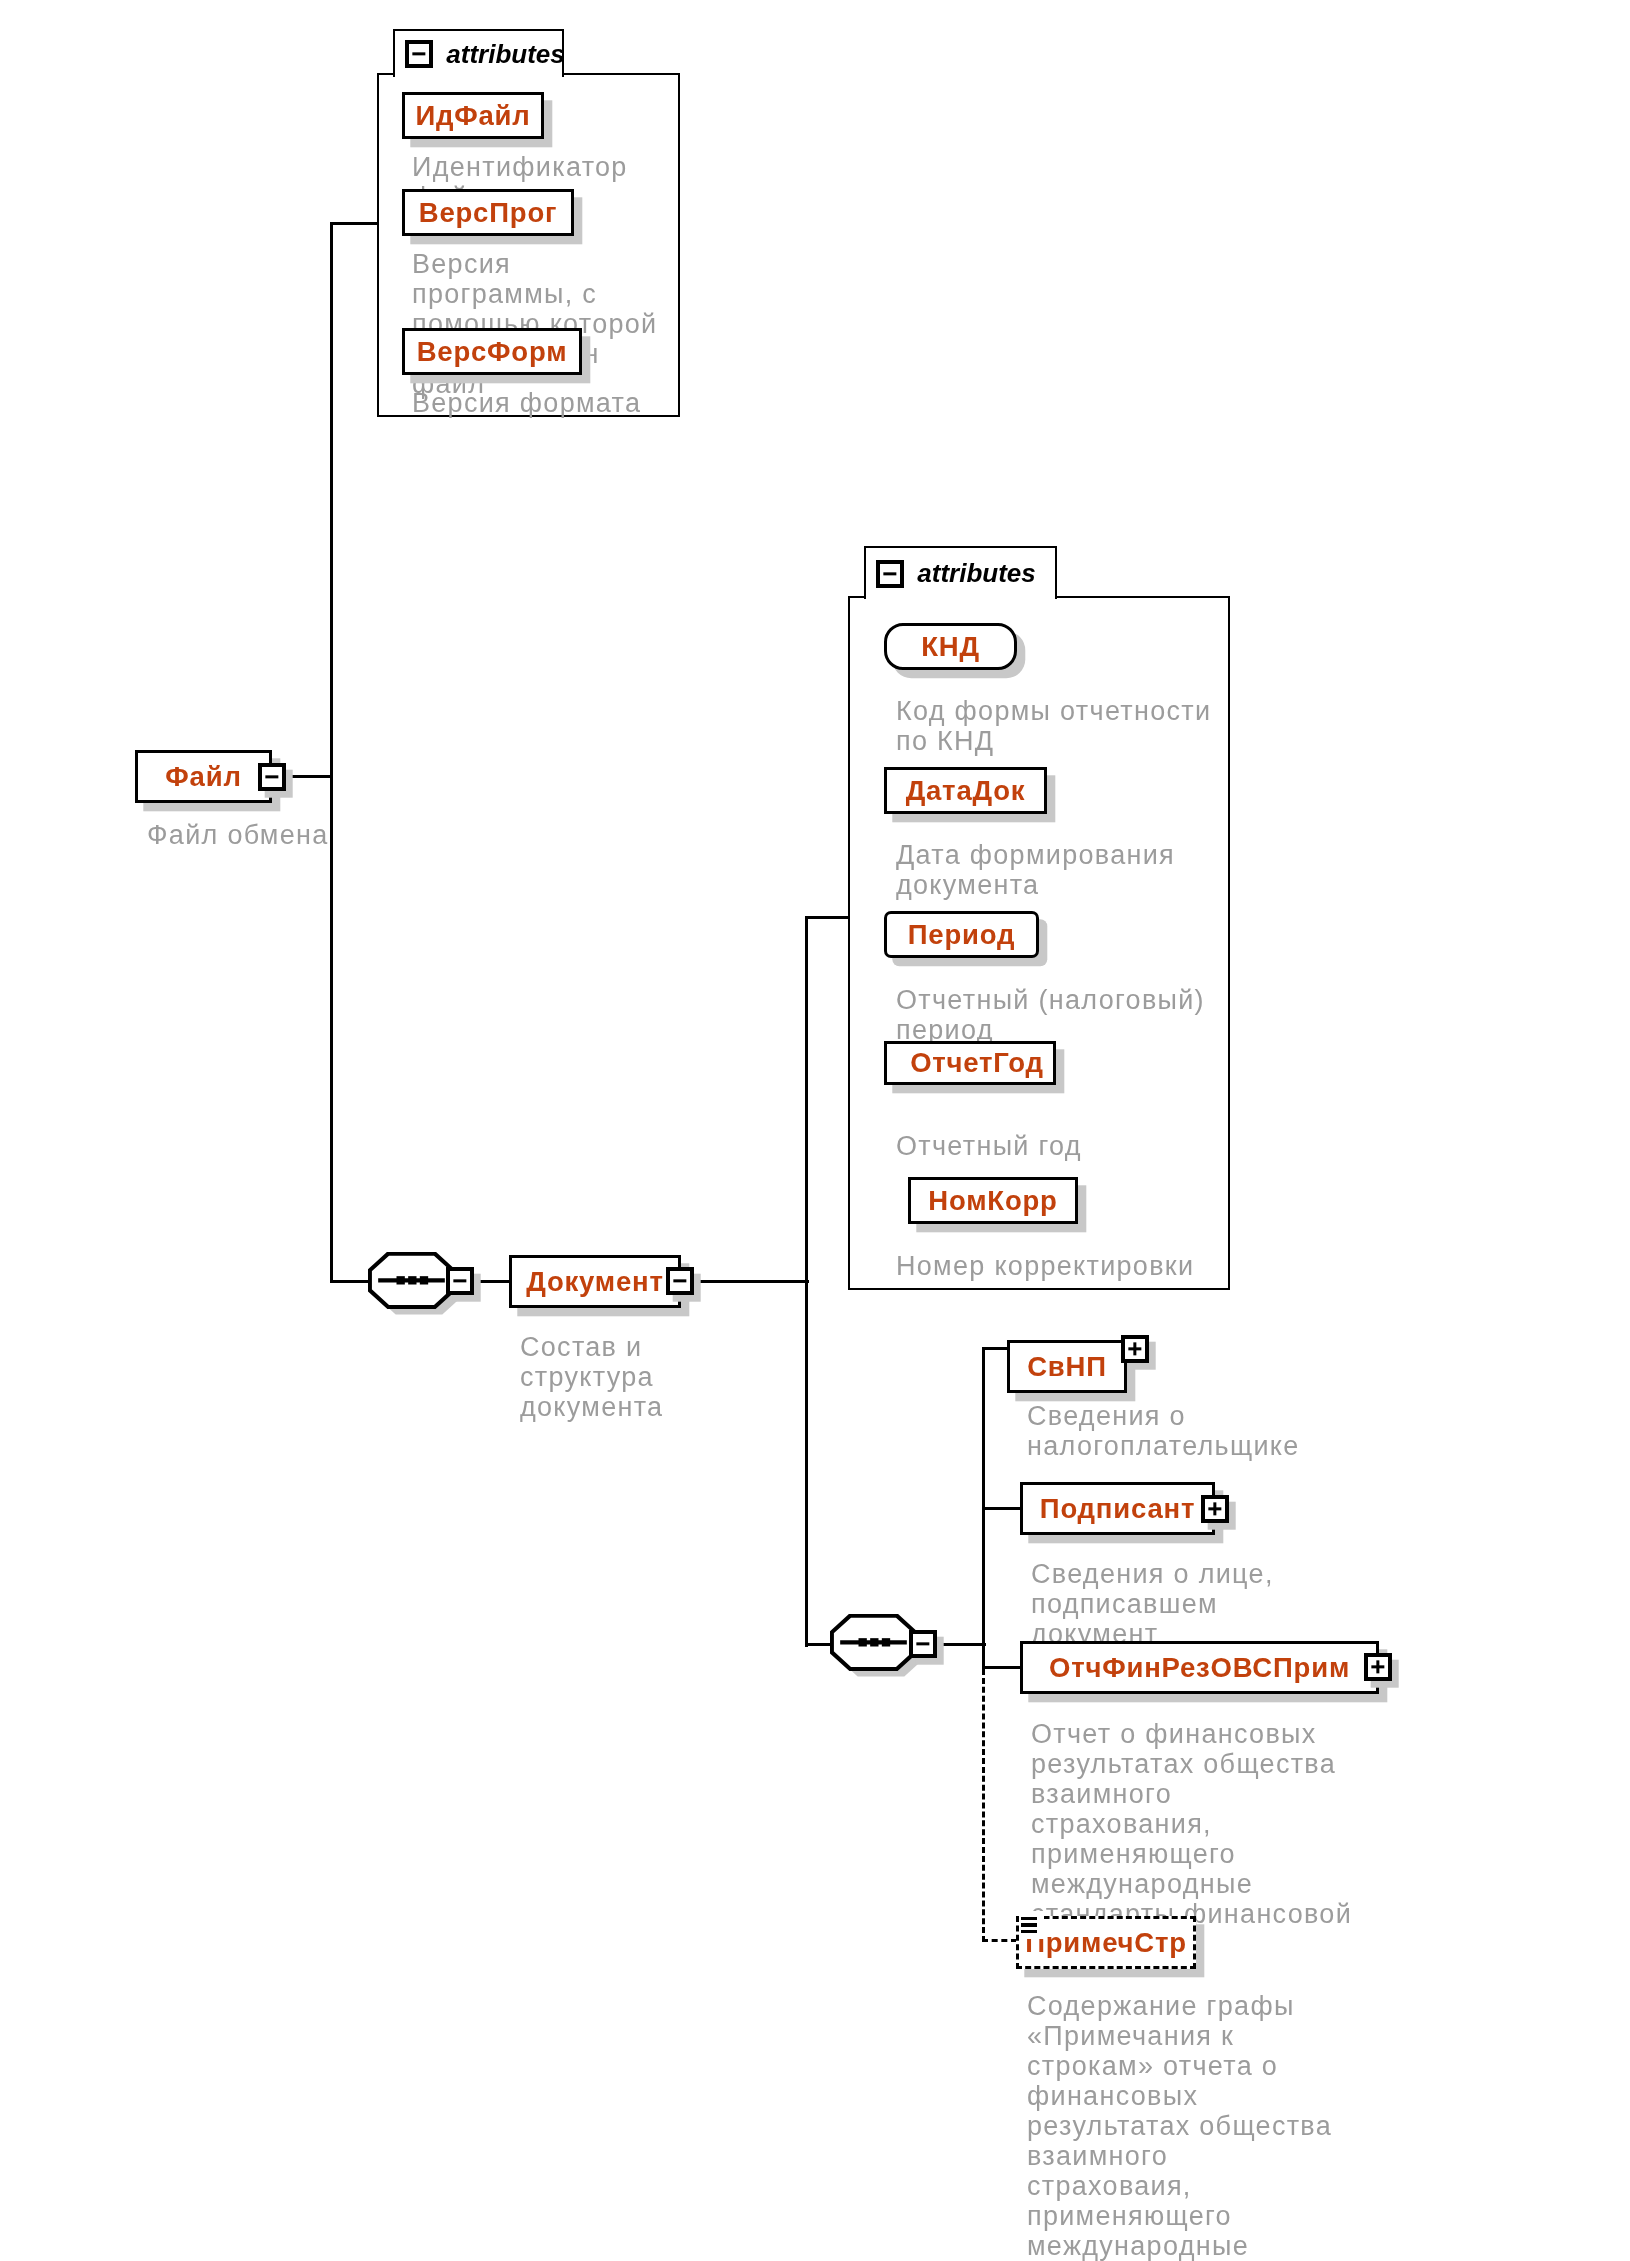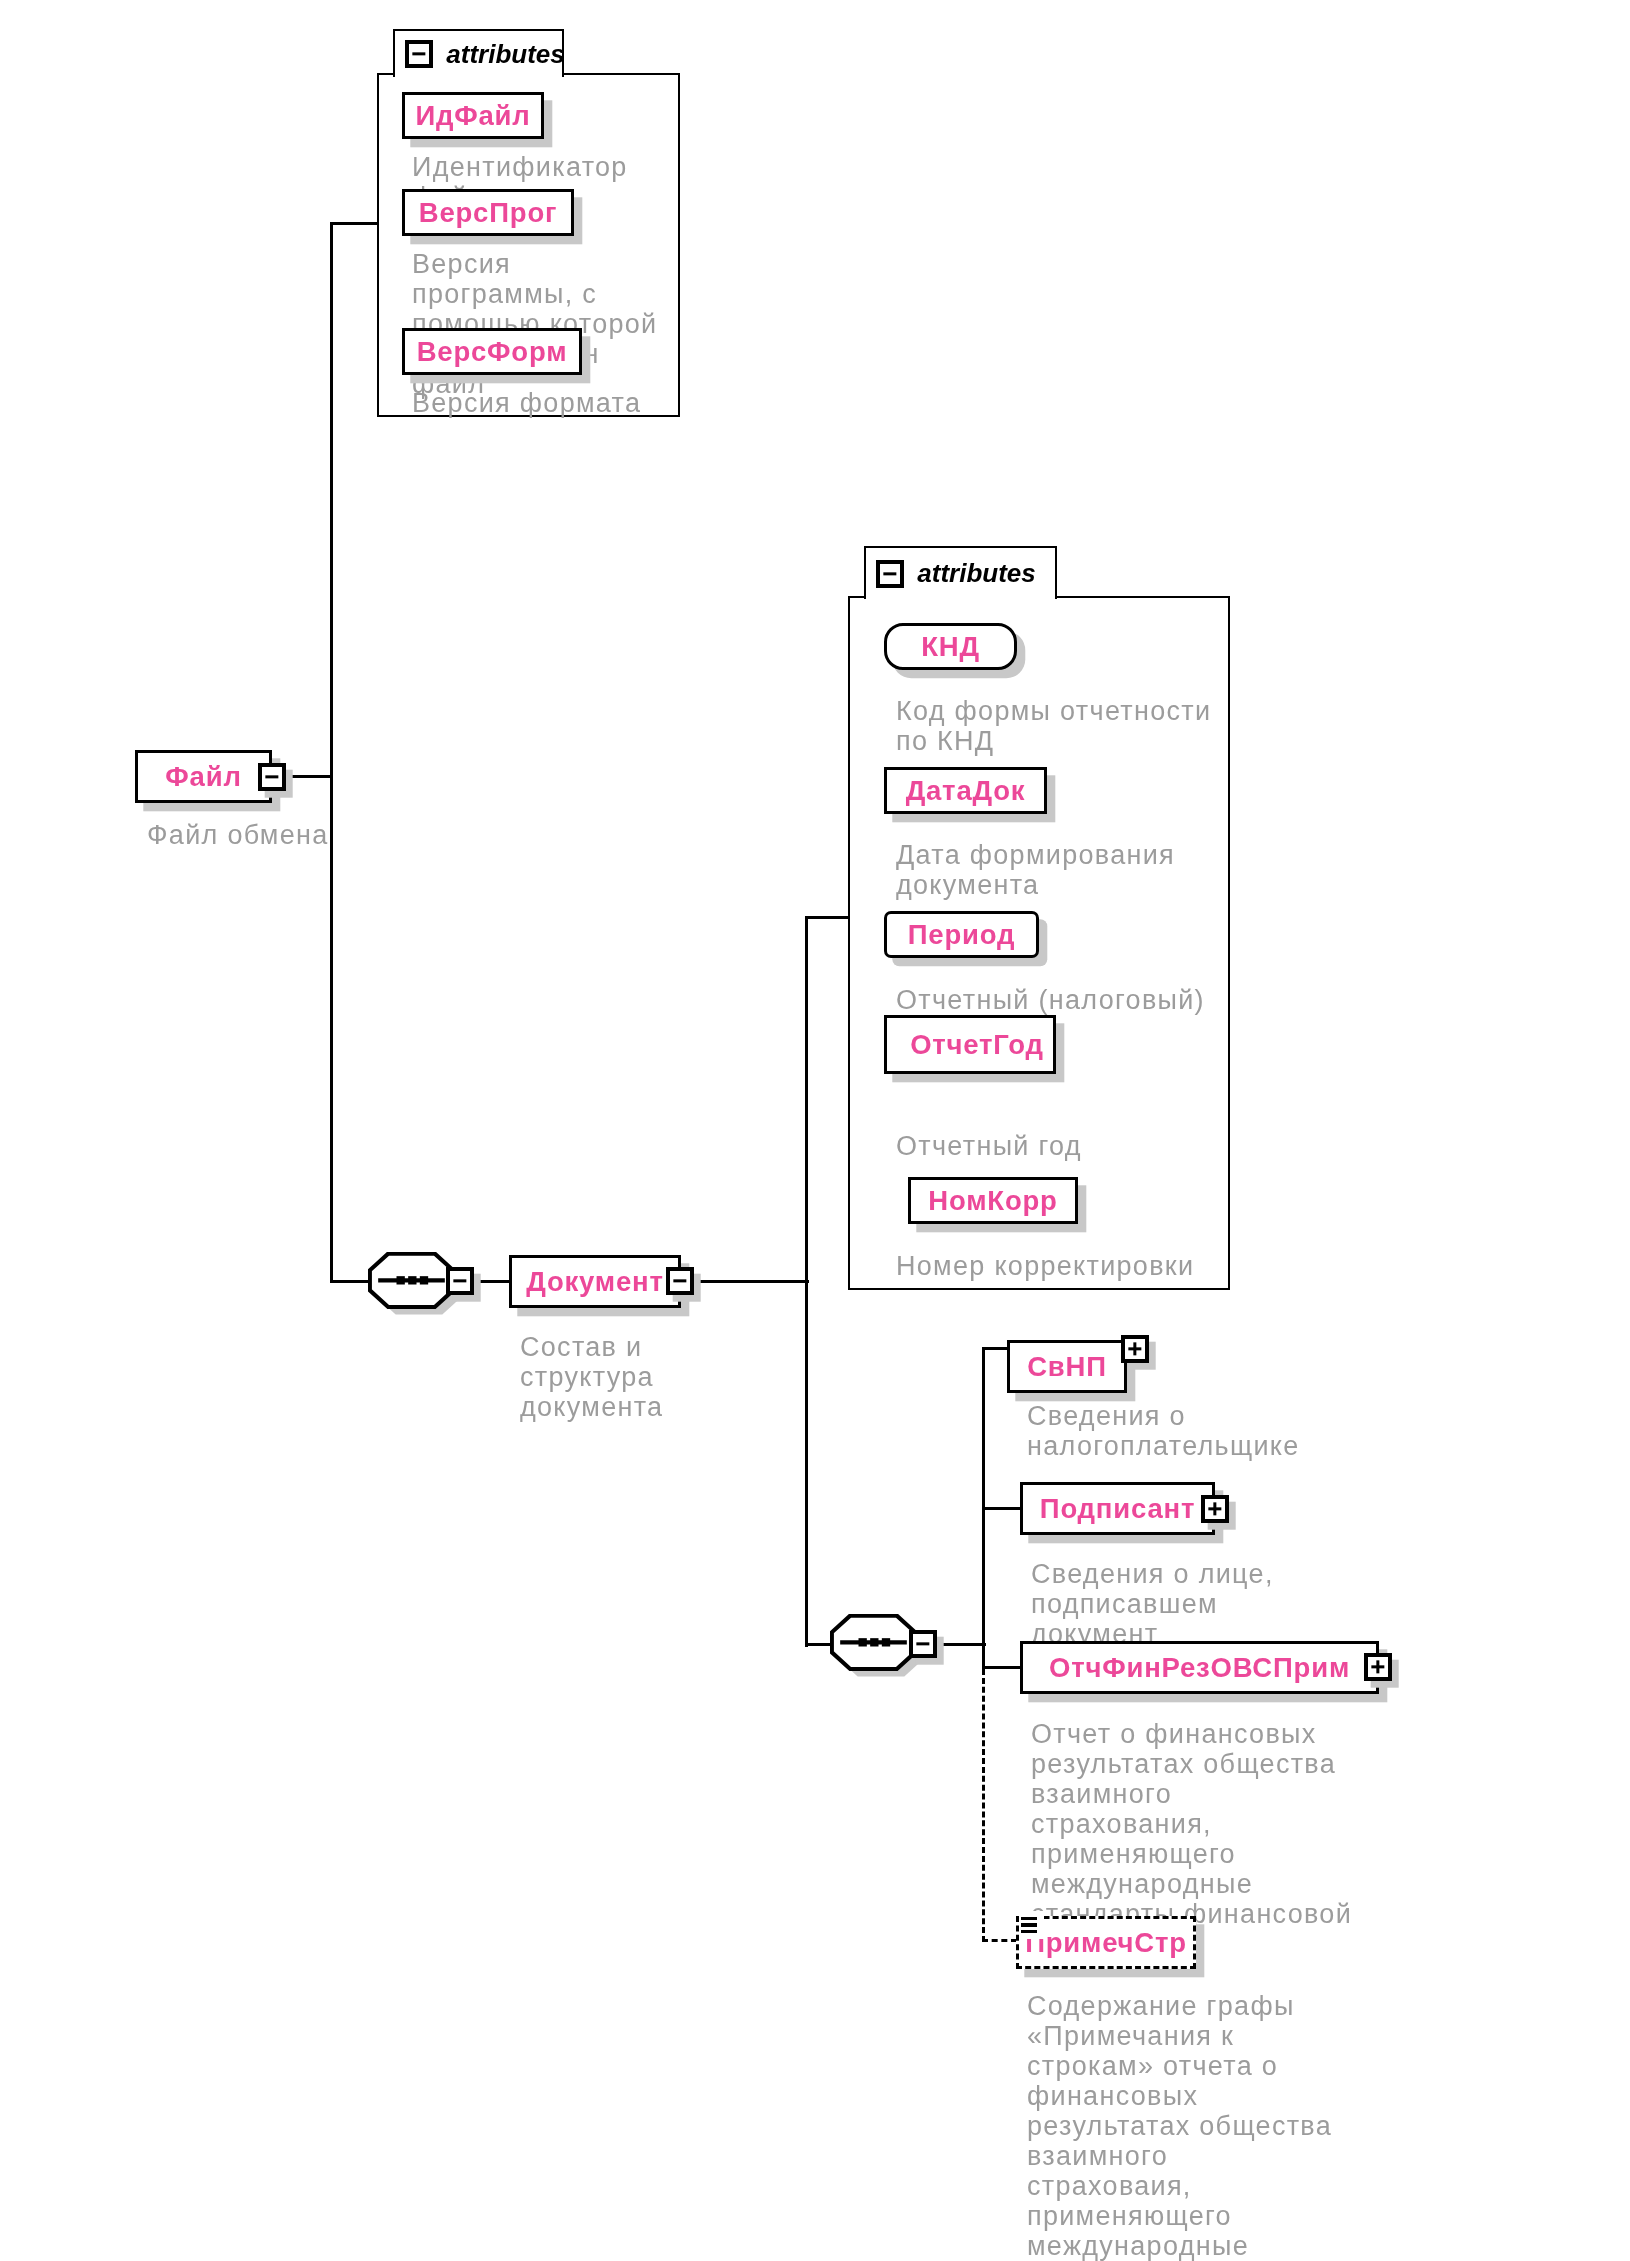--- a/index.html
+++ b/index.html
@@ -5,21 +5,21 @@
   html,body { margin:0; padding:0; background:#fff; }
   #canvas {
     position:relative; width:1631px; height:2261px; background:#ffffff;
     font-family:"Liberation Sans","DejaVu Sans",sans-serif; overflow:hidden;
   }
   
   .ebox {
     position:absolute; box-sizing:border-box; background:#fff;
     border:3.3px solid #000; box-shadow:8.3px 8.3px 0 #c8c8c8;
     display:flex; align-items:center; justify-content:center;
-    font-weight:bold; font-size:27.5px; letter-spacing:0.8px; color:#ec4899;
+    font-weight:bold; font-size:27.5px; letter-spacing:0.8px; color:#c2410c;
     white-space:nowrap; z-index:4;
   }
   .ebox.dashed { border-style:dashed; }
   
   .attr-tab {
     position:absolute; box-sizing:border-box; background:#fff;
     border:2.5px solid #000; border-bottom:none; z-index:3;
     display:flex; align-items:center; padding-left:10px;
     font-style:italic; font-weight:bold; font-size:26px; color:#000;margin-left:16px;
   }
@@ -149,21 +149,21 @@
   <div class="ebox" style="left:884px;top:767px;width:163px;height:47px;">
     <span>ДатаДок</span>
   </div>
   <div class="annot" style="left:896px;top:840px;width:334px;">Дата формирования документа</div>
 
   <div class="ebox" style="left:884px;top:911px;width:155px;height:47px;border-radius:7px;">
     <span>Период</span>
   </div>
   <div class="annot" style="left:896px;top:985px;width:334px;">Отчетный (налоговый) период</div>
 
-  <div class="ebox" style="left:884px;top:1015px;width:172px;height:59px;padding-left:14px;">
+  <div class="ebox" style="left:884px;top:1041px;width:172px;height:44px;padding-left:14px;">
     <span>ОтчетГод</span>
   </div>
   <div class="annot" style="left:896px;top:1131px;width:334px;">Отчетный год</div>
 
   <div class="ebox" style="left:884px;top:1177px;width:170px;height:47px;margin-left:24px;">
     <span>НомКорр</span>
   </div>
   <div class="annot" style="left:896px;top:1251px;width:334px;">Номер корректировки</div>
 
   <svg class="seq" style="left:830px;top:1614px;" width="102" height="70" viewBox="0 0 122 84">

